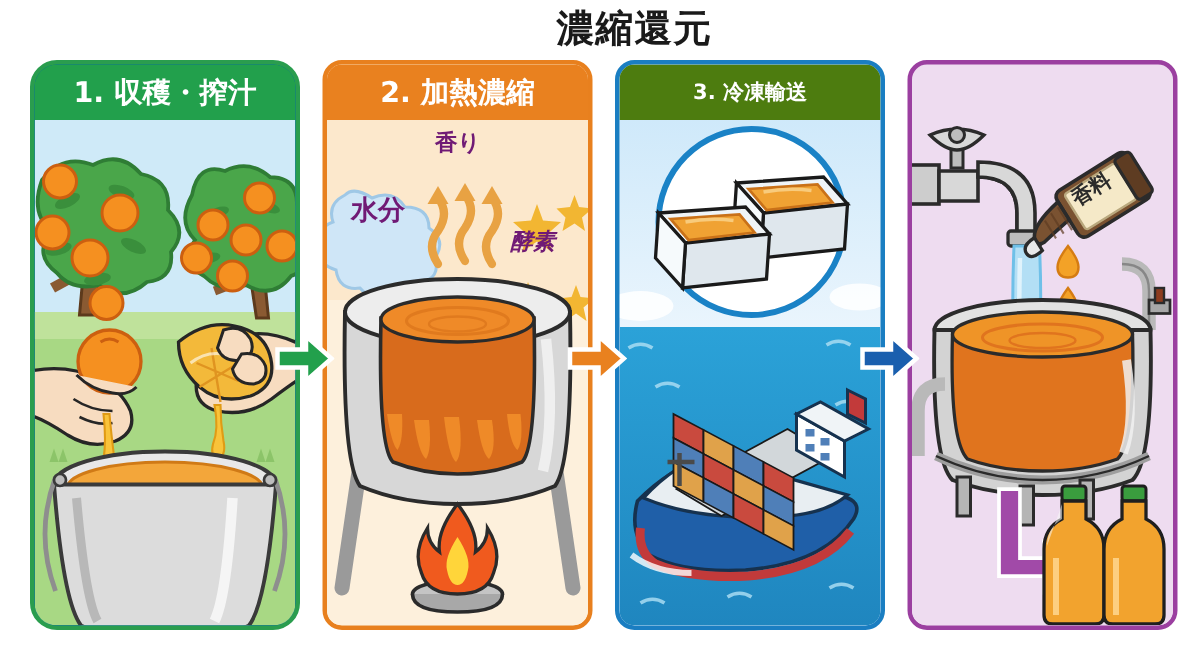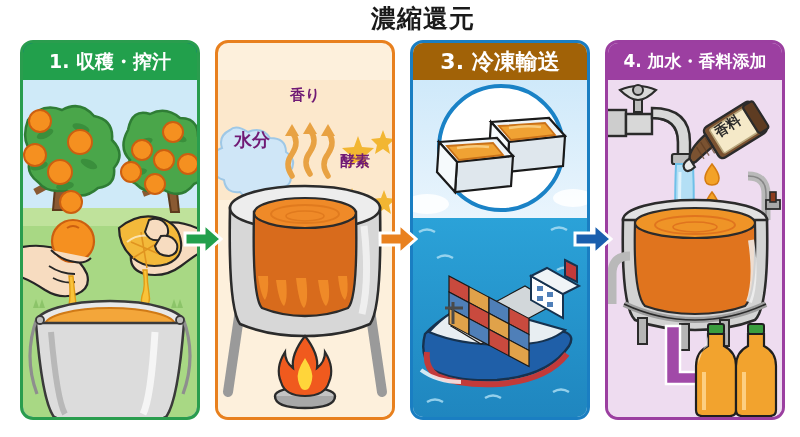--- a/index.html
+++ b/index.html
@@ -13,33 +13,33 @@
   #page-title{
     position:absolute;left:0;top:2px;width:800px;height:34px;
     text-align:center;font-size:25px;font-weight:bold;color:#1a1a1a;
     letter-spacing:1px;line-height:34px;padding-left:23px;
   }
   .panel{
     position:absolute;top:40px;width:180px;height:380px;
     border-radius:13px;border:3px solid #000;box-sizing:border-box;
     overflow:hidden;
   }
-  #panel-1{left:20px;border-color:#2a9d4e;background:#0369a1;}
+  #panel-1{left:20px;border-color:#2a9d4e;background:#0369a1;border-radius:18px;}
   #panel-2{left:215px;border-color:#e8801e;background:#fdf0dc;}
   #panel-3{left:410px;border-color:#1a7ec2;background:#d8ecf9;}
   #panel-4{left:605px;border-color:#9b3fa0;background:#eedcf0;}
   .panel-head{
     position:absolute;left:0;top:0;width:100%;height:37px;
     display:flex;align-items:center;justify-content:center;
     color:#fff;font-weight:bold;font-size:19px;letter-spacing:0px;
     box-sizing:border-box;
   }
   #panel-1 .panel-head{background:#22a04c;}
   #panel-2 .panel-head{background:#e9811f;}
-  #panel-3 .panel-head{background:#a16207;font-size:22px;}
+  #panel-3 .panel-head{background:#4d7c0f;font-size:14px;}
   #panel-4 .panel-head{background:#9c3fa1;font-size:17px;}
   .scene{position:absolute;left:0;top:37px;width:100%;height:337px;overflow:hidden;}
   .arrow{position:absolute;top:222px;width:40px;height:34px;z-index:30;}
   #arrow-1{left:183px;} #arrow-2{left:378px;} #arrow-3{left:573px;}
   .lbl{position:absolute;font-weight:bold;color:#701a75;z-index:12;}
   svg{display:block;}
 </style>
 </head>
 <body>
 
@@ -144,20 +144,21 @@
           <path d="M160 238 q14 38 0 76" stroke="#8e8e8e" stroke-width="3.2" fill="none"></path>
           <circle cx="17" cy="240" r="4" fill="#bdbdbd" stroke="#3a3a3a" stroke-width="1.8"></circle>
           <circle cx="157" cy="240" r="4" fill="#bdbdbd" stroke="#3a3a3a" stroke-width="1.8"></circle>
         </g>
       </g>
     </svg>
   </div>
 </div>
 
 <div class="panel" id="panel-2">
+  <div class="panel-head">2. 加熱濃縮</div>
   <div class="scene">
     <svg width="174" height="337" viewBox="0 0 174 337">
       <rect x="0" y="0" width="174" height="337" fill="#fdf0dc"></rect>
       <rect x="0" y="0" width="174" height="120" fill="#fbe2c0" opacity="0.55"></rect>
 
       <g>
         <path d="M12 50 q-12 6 -8 18 q-12 4 -6 16 q-6 12 8 16 q2 14 16 12 q8 10 20 2 q14 6 20 -6 q14 -2 10 -16 q8 -12 -4 -20 q0 -14 -16 -14 q-8 -12 -22 -6 q-12 -8 -18 -2 z" fill="#cfe6f7" stroke="#9fc8e6" stroke-width="2"></path>
       </g>
 
       <g stroke="#e8a243" stroke-width="5.5" fill="none" stroke-linecap="round">
@@ -204,21 +205,21 @@
       <g>
         <ellipse cx="87" cy="316" rx="30" ry="9" fill="#c4c4c4" stroke="#2b2b2b" stroke-width="2.4"></ellipse>
         <path d="M57 316 q0 12 30 12 q30 0 30 -12" fill="#a8a8a8" stroke="#2b2b2b" stroke-width="2.4"></path>
         <path d="M87 256 q14 18 12 32 q8 -6 8 -16 q10 16 4 30 q-4 14 -24 14 q-20 0 -24 -14 q-6 -14 4 -30 q0 10 8 16 q-2 -14 12 -32 z" fill="#f05a1e" stroke="#2b2b2b" stroke-width="2.2"></path>
         <path d="M87 278 q9 14 7 22 q-2 10 -7 10 q-5 0 -7 -10 q-2 -8 7 -22 z" fill="#ffd53a"></path>
       </g>
     </svg>
 
     <div class="lbl" style="left:16px;top:48px;font-size:18px;">水分</div>
     <div class="lbl" style="left:72px;top:6px;font-size:15px;">香り</div>
-    <div class="lbl" style="left:122px;top:72px;font-size:15px;">酵素</div>
+    <div class="lbl" style="left:122px;top:72px;font-size:15px;font-style:italic;">酵素</div>
   </div>
 </div>
 
 <div class="panel" id="panel-3">
   <div class="panel-head">3. 冷凍輸送</div>
   <div class="scene">
     <svg width="174" height="337" viewBox="0 0 174 337">
 
       <defs>
         <linearGradient id="skyg" x1="0" y1="0" x2="0" y2="1">
@@ -319,21 +320,20 @@
 
         <path d="M40 244 L40 222 M32 228 L50 228" stroke="#4a4a4a" stroke-width="3" fill="none"></path>
 
         <path d="M8 290 q16 12 40 12" stroke="#ffffff" stroke-width="4" fill="none" opacity="0.8"></path>
       </g>
     </svg>
   </div>
 </div>
 
 <div class="panel" id="panel-4">
-  <div class="panel-head">4. 加水・香料添加</div>
   <div class="scene">
     <svg width="174" height="337" viewBox="0 0 174 337">
       <rect x="0" y="0" width="174" height="337" fill="#eedcf0"></rect>
 
       <g>
         <rect x="-6" y="30" width="24" height="26" fill="#cdcdcd" stroke="#2b2b2b" stroke-width="2.4"></rect>
         <path d="M18 34 L44 34 L44 54 L18 54 Z" fill="#d8d8d8" stroke="#2b2b2b" stroke-width="2.4"></path>
         <path d="M44 38 q26 0 26 24 l0 14" stroke="#2b2b2b" stroke-width="2.4" fill="none"></path>
         <path d="M44 38 q26 0 26 24 l0 14 l12 0 l0 -14 q0 -34 -38 -34 z" fill="#d8d8d8" stroke="#2b2b2b" stroke-width="2.4"></path>
         <rect x="64" y="74" width="22" height="10" rx="2" fill="#bdbdbd" stroke="#2b2b2b" stroke-width="2.2"></rect>

